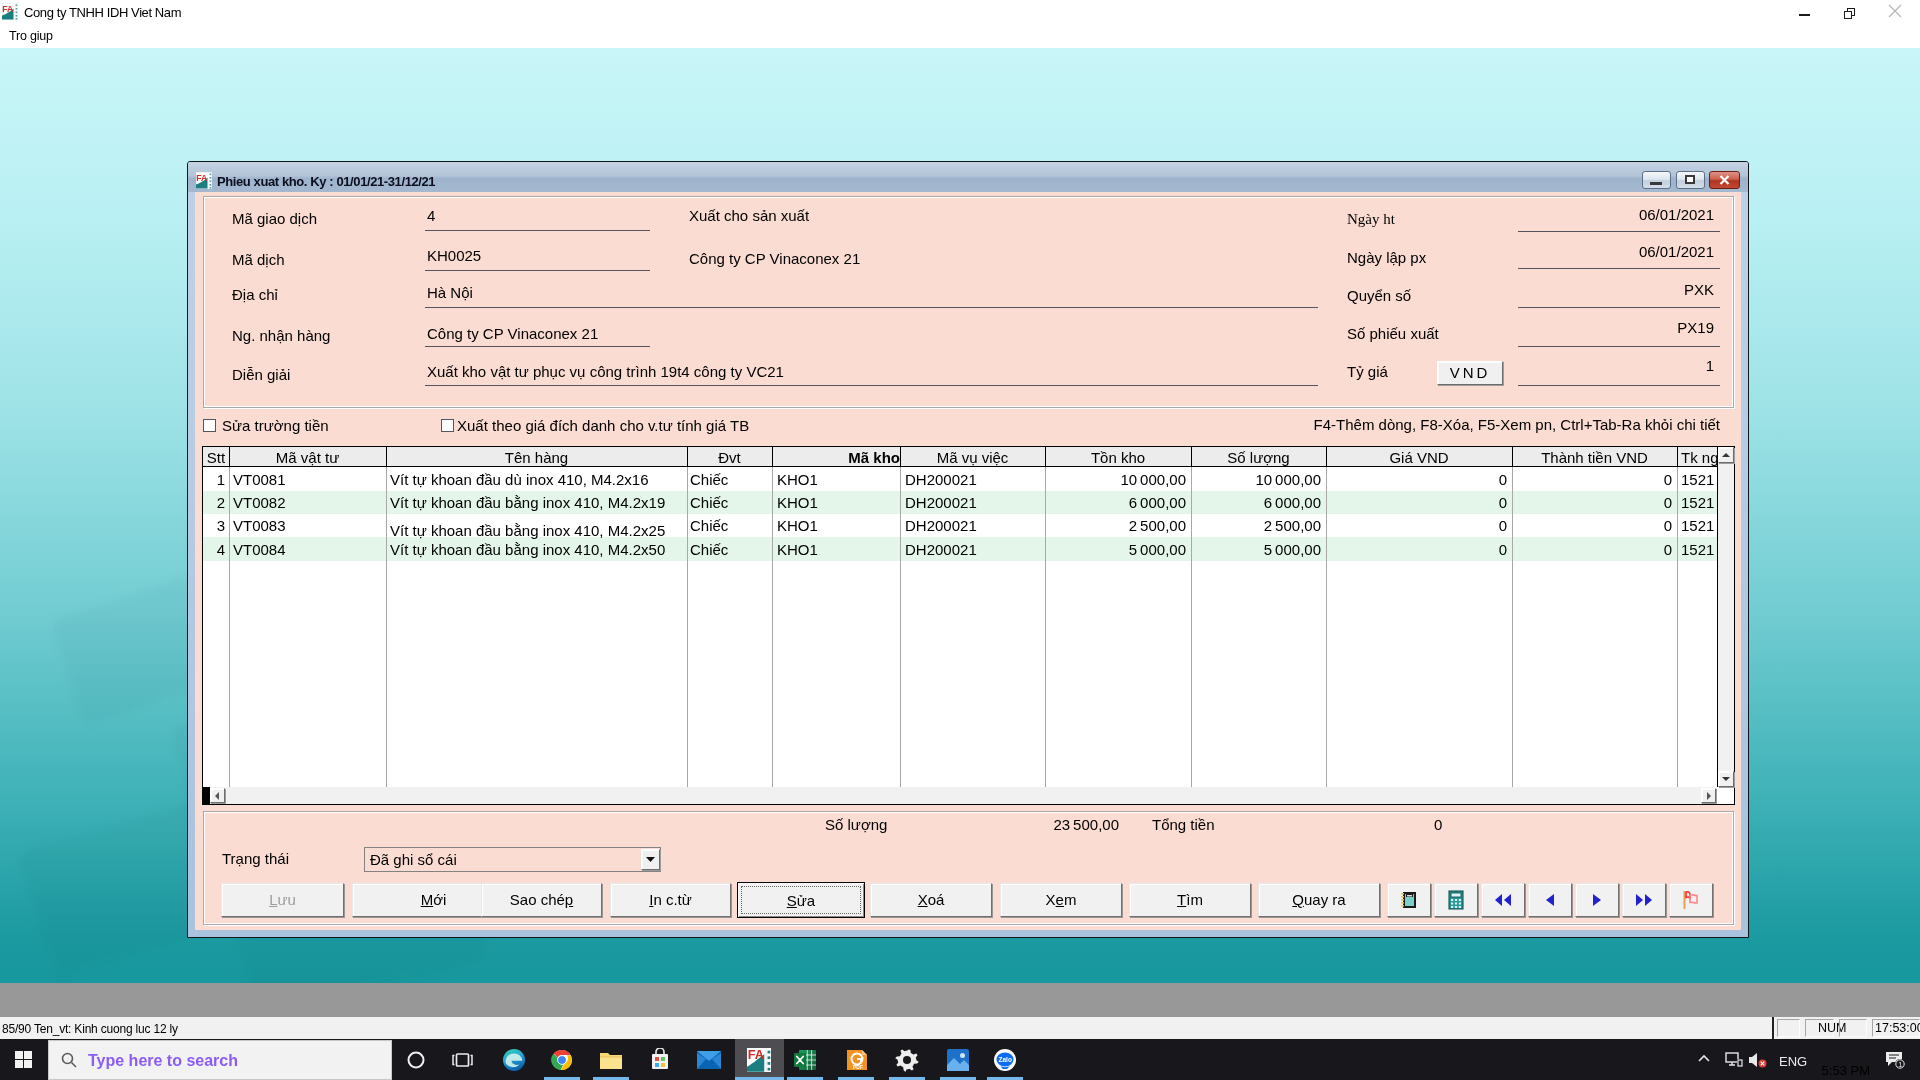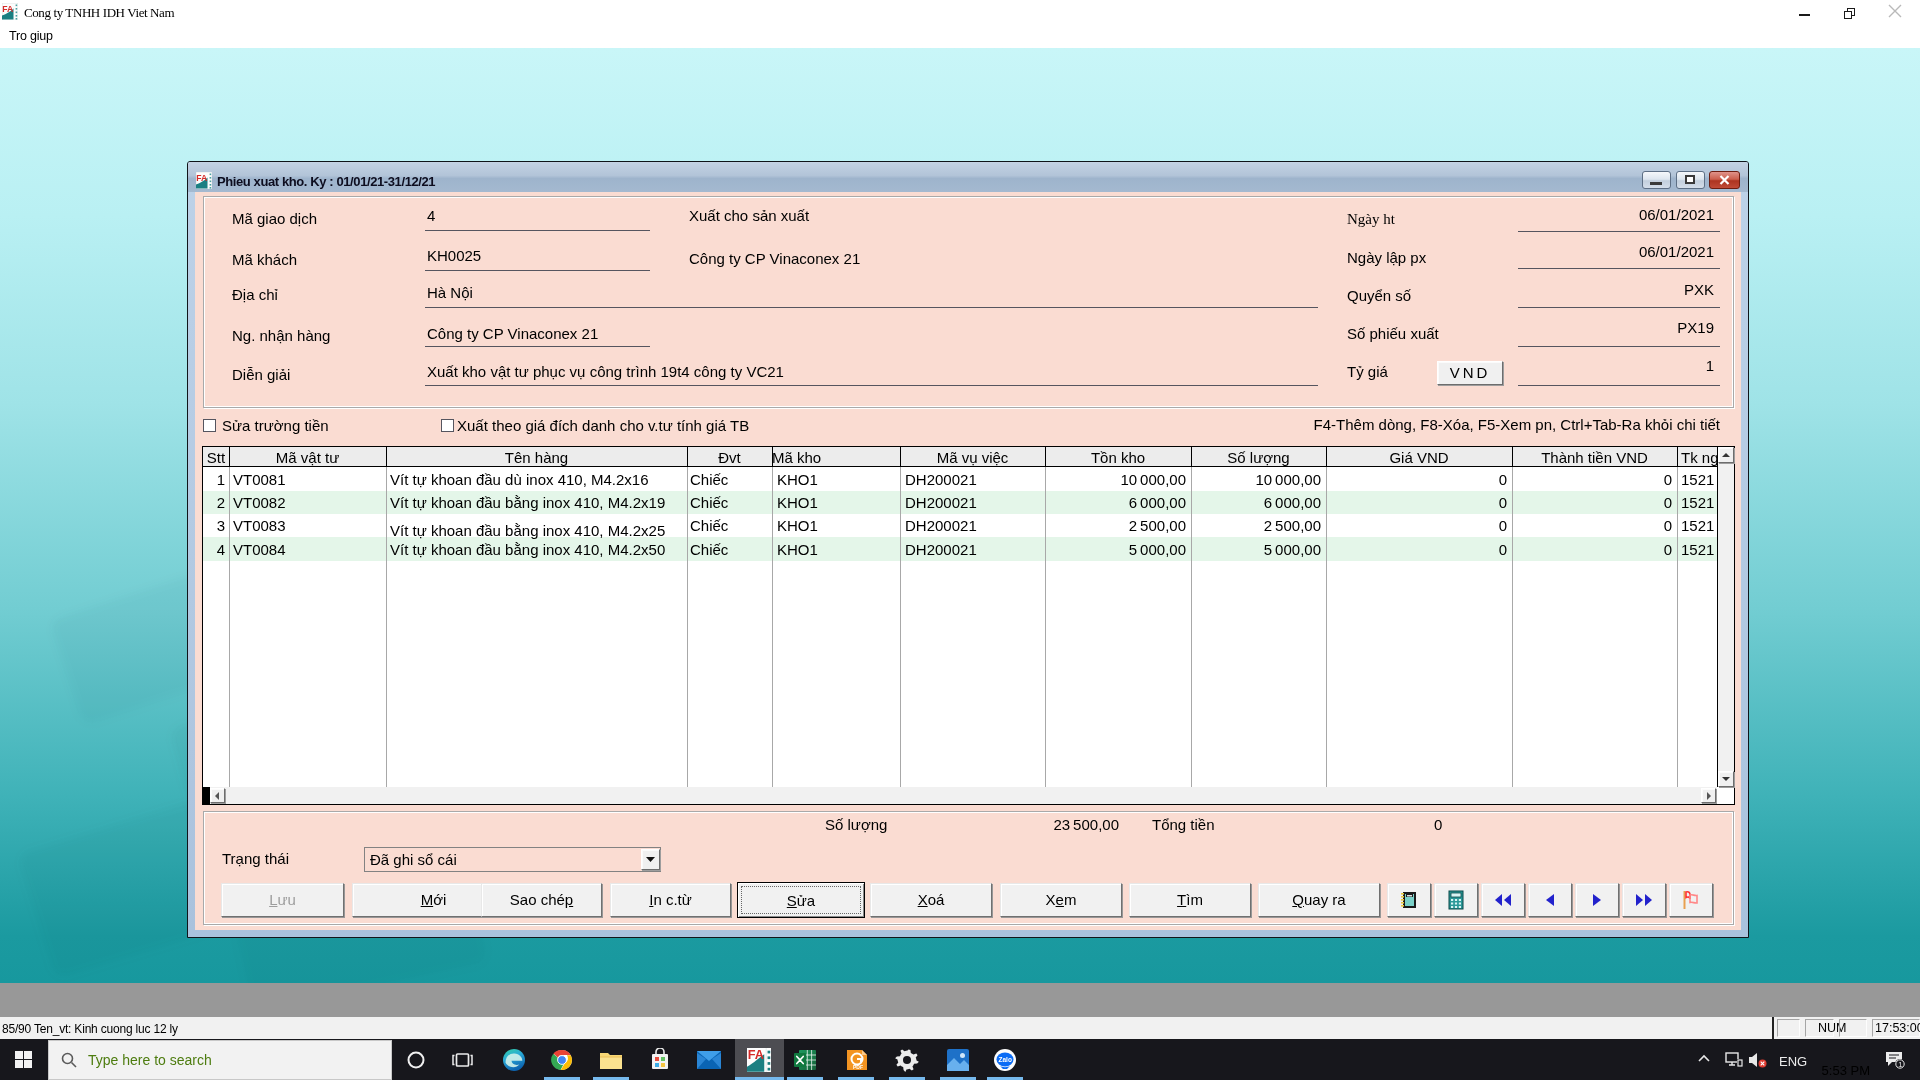--- a/index.html
+++ b/index.html
@@ -24,21 +24,21 @@
       <path d="M0 16.5 L0 12.5 C4.5 11, 8.5 8.5, 11.5 5.5 L11.5 16.5 Z" fill="#1b7f82"></path>
       <text x="0.2" y="8.6" font-family="Liberation Sans" font-size="8.6" font-weight="bold" fill="#d42a28">FA</text>
       <g fill="#4aa0a0">
         <rect x="13.6" y="1.5" width="1.6" height="1.6"></rect>
         <rect x="13.6" y="5" width="1.6" height="1.6"></rect>
         <rect x="13.6" y="8.5" width="1.6" height="1.6"></rect>
         <rect x="13.6" y="12" width="1.6" height="1.6"></rect>
         <rect x="13.6" y="15" width="1.6" height="1.6"></rect>
       </g>
     </svg></div>
-<div class="t" style="left:24px;top:4px;font-size:13px;letter-spacing:-0.4px;font-family:Liberation Serif, serif;">Cong ty TNHH IDH Viet Nam</div>
+<div class="t" style="left:24px;top:4px;font-size:13px;letter-spacing:-0.4px;">Cong ty TNHH IDH Viet Nam</div>
 <div class="t" style="left:9px;top:28px;font-size:12.5px;letter-spacing:-0.2px;">Tro giup</div>
 <div class="a" style="left:1799px;top:14px;width:11px;height:2px;background:#1a1a1a;"></div>
 <div class="a" style="left:1847px;top:8px;width:8px;height:8px;border:1.5px solid #1a1a1a;background:#fff;"></div>
 <div class="a" style="left:1844px;top:11px;width:8px;height:8px;border:1.5px solid #1a1a1a;background:#fff;"></div>
 <svg class="a" style="left:1888px;top:4px;" width="14" height="14" viewBox="0 0 14 14">
     <path d="M1 1 L13 13 M13 1 L1 13" stroke="#b9b9b9" stroke-width="1.4"></path>
   </svg>
 
 <div class="a" style="left:0;top:48px;width:1920px;height:935px;background:linear-gradient(180deg,#c9f6f8 0%,#b9f0f3 18%,#9fe3e7 38%,#72cdd2 60%,#3fb2b8 80%,#1b9aa0 95%,#17989e 100%);"></div>
 <div class="a" id="shapes" style="left:0;top:48px;width:1920px;height:935px;overflow:hidden;">
@@ -66,21 +66,21 @@
       <rect x="0" y="9" width="8" height="8"></rect>
       <rect x="9" y="9" width="8" height="8"></rect>
     </g>
   </svg>
 
 <div class="a" style="left:48px;top:1040px;width:344px;height:40px;background:#f2f2f2;border:1px solid #c8c8c8;"></div>
 <svg class="a" style="left:61px;top:1052px;" width="16" height="16" viewBox="0 0 16 16">
     <circle cx="6.5" cy="6.5" r="5" fill="none" stroke="#5a5a5a" stroke-width="1.6"></circle>
     <path d="M10.5 10.5 L15 15" stroke="#5a5a5a" stroke-width="1.6"></path>
   </svg>
-<div class="t" style="left:88px;top:1052px;font-size:14px;color:#4d7c0f;">Type here to search</div>
+<div class="t" style="left:88px;top:1052px;font-size:16px;color:#8b5cf6;font-weight:bold;">Type here to search</div>
 
 <svg class="a" style="left:406px;top:1050px;" width="20" height="20" viewBox="0 0 20 20">
     <circle cx="10" cy="10" r="7.5" fill="none" stroke="#f0f0f0" stroke-width="2"></circle>
   </svg>
 
 <svg class="a" style="left:452px;top:1050px;" width="21" height="20" viewBox="0 0 21 20">
     <rect x="4.5" y="4" width="12" height="12" rx="1" fill="none" stroke="#ececec" stroke-width="1.7"></rect>
     <path d="M2.5 14.5 L1 14.5 L1 5.5 L2.5 5.5 M18.5 5.5 L20 5.5 L20 14.5 L18.5 14.5" stroke="#ececec" stroke-width="1.5" fill="none"></path>
   </svg>
 
@@ -241,21 +241,21 @@
 <div class="a" style="left:1709px;top:171px;width:31px;height:18px;background:linear-gradient(180deg,#e0938a 0%,#cc5f4d 45%,#ad3420 55%,#c04a36 100%);border:1px solid #6e1d10;border-radius:3px;"></div>
 <svg class="a" style="left:1719px;top:175px;" width="11" height="10" viewBox="0 0 11 10">
     <path d="M1.5 1 L9.5 9 M9.5 1 L1.5 9" stroke="#ffffff" stroke-width="2.2"></path>
   </svg>
 
 <div class="a" id="client" style="left:195px;top:192px;width:1546px;height:738px;background:#fadcd2;"></div>
 
 <div class="a" style="left:203px;top:196px;width:1531px;height:212px;border:1px solid #a9a9a9;box-shadow:inset 0 0 0 1px #ffffff, 1px 1px 0 #ffffff;"></div>
 
 <div class="t" style="left:232px;top:210px;">Mã giao dịch</div>
-<div class="t" style="left:232px;top:251px;">Mã khách</div>
+<div class="t" style="left:232px;top:251px;">Mã dịch</div>
 <div class="t" style="left:232px;top:286px;">Địa chỉ</div>
 <div class="t" style="left:232px;top:327px;">Ng. nhận hàng</div>
 <div class="t" style="left:232px;top:366px;">Diễn giải</div>
 
 <div class="t" style="left:427px;top:207px;">4</div>
 <div class="t" style="left:427px;top:247px;">KH0025</div>
 <div class="t" style="left:427px;top:284px;">Hà Nội</div>
 <div class="t" style="left:427px;top:325px;">Công ty CP Vinaconex 21</div>
 <div class="t" style="left:427px;top:363px;">Xuất kho vật tư phục vụ công trình 19t4 công ty VC21</div>
 
@@ -320,21 +320,21 @@
 <div class="gsep" style="left:1191px;top:467px;height:320px;"></div>
 <div class="gsep" style="left:1326px;top:467px;height:320px;"></div>
 <div class="gsep" style="left:1512px;top:467px;height:320px;"></div>
 <div class="gsep" style="left:1677px;top:467px;height:320px;"></div>
 <div class="sep" style="left:1717px;top:447px;height:340px;"></div>
 
 <div class="cell" style="left:203px;top:449px;width:26px;text-align:center;">Stt</div>
 <div class="cell" style="left:229px;top:449px;width:157px;text-align:center;">Mã vật tư</div>
 <div class="cell" style="left:386px;top:449px;width:301px;text-align:center;">Tên hàng</div>
 <div class="cell" style="left:687px;top:449px;width:85px;text-align:center;">Đvt</div>
-<div class="cell" style="left:772px;top:449px;width:128px;text-align:left;">Mã kho</div>
+<div class="cell" style="left:772px;top:449px;width:128px;text-align:right;font-weight:bold;">Mã kho</div>
 <div class="cell" style="left:900px;top:449px;width:145px;text-align:center;">Mã vụ việc</div>
 <div class="cell" style="left:1045px;top:449px;width:146px;text-align:center;">Tồn kho</div>
 <div class="cell" style="left:1191px;top:449px;width:135px;text-align:center;">Số lượng</div>
 <div class="cell" style="left:1326px;top:449px;width:186px;text-align:center;">Giá VND</div>
 <div class="cell" style="left:1512px;top:449px;width:165px;text-align:center;">Thành tiền VND</div>
 <div class="cell" style="left:1681px;top:449px;">Tk ng</div>
 
 <div class="tr" style="left:203px;top:471px;width:22px;">1</div>
 <div class="cell" style="left:233px;top:471px;">VT0081</div>
 <div class="cell" style="left:390px;top:471px;">Vít tự khoan đầu dù inox 410, M4.2x16</div>

